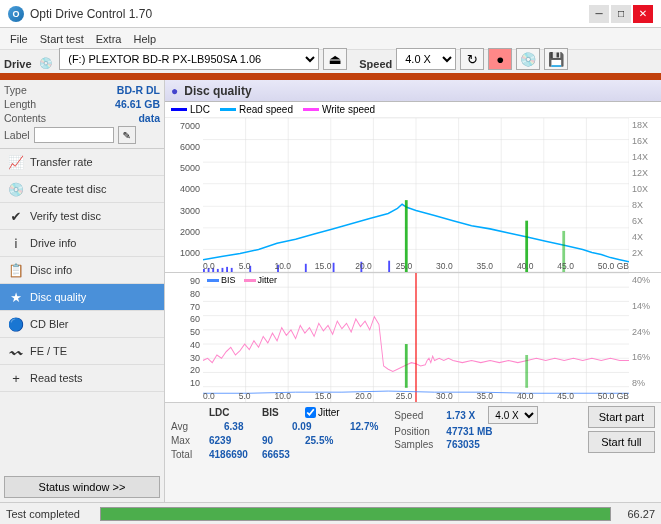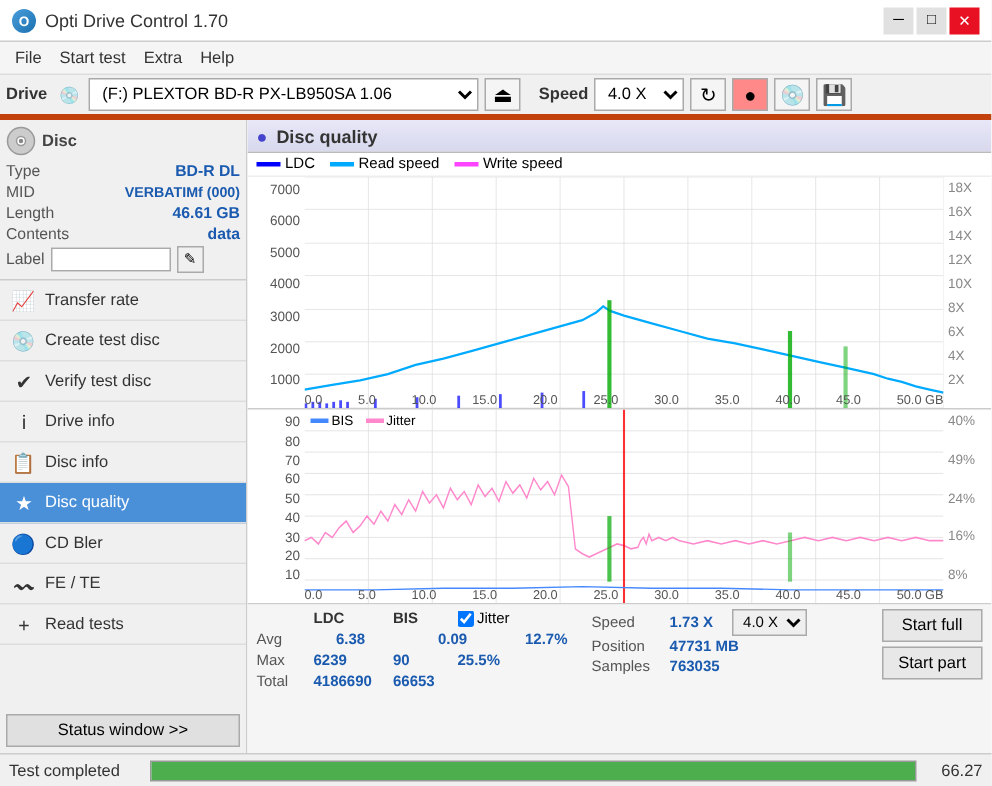--- a/index.html
+++ b/index.html
@@ -12,21 +12,21 @@
     .title-text { font-size: 12px; color: #333; }
     .title-controls { display: flex; gap: 2px; }
     .title-btn { width: 20px; height: 18px; border: none; background: #e1e1e1; cursor: pointer; font-size: 10px; display: flex; align-items: center; justify-content: center; }
     .title-btn.close { background: #e81123; color: white; }
     
     
     .menu-bar { background: #f5f5f5; display: flex; align-items: center; padding: 2px 4px; border-bottom: 1px solid #ddd; height: 22px; gap: 0; }
     .menu-item { font-size: 11px; color: #333; padding: 2px 6px; cursor: pointer; }
     
     
-    .drive-toolbar { background: #f0f0f0; border-bottom: 4px solid #c2410c; padding: 3px 4px; display: flex; align-items: center; gap: 4px; height: 30px; }
+    .drive-toolbar { background: #f0f0f0; border-bottom: 7px solid #c2410c; padding: 3px 4px; display: flex; align-items: flex-end; gap: 4px; height: 30px; }
     .drive-label { font-size: 11px; font-weight: bold; color: #333; margin-right: 4px; }
     .drive-select { height: 22px; border: 1px solid #aaa; background: white; font-size: 11px; padding: 0 4px; flex: 1; max-width: 260px; }
     .eject-btn { width: 24px; height: 22px; border: 1px solid #aaa; background: #f5f5f5; cursor: pointer; display: flex; align-items: center; justify-content: center; font-size: 14px; }
     .speed-label { font-size: 11px; font-weight: bold; color: #333; margin-left: 8px; }
     .speed-select { height: 22px; border: 1px solid #aaa; background: white; font-size: 11px; padding: 0 4px; width: 60px; }
     .toolbar-icon-btn { width: 24px; height: 22px; border: 1px solid #aaa; background: #f5f5f5; cursor: pointer; display: flex; align-items: center; justify-content: center; }
     
     
     .main { display: flex; flex: 1; height: calc(524px - 28px - 22px - 30px - 22px); }
     
@@ -114,35 +114,23 @@
   <button class="toolbar-icon-btn" style="background:#ff8888;">●</button>
   <button class="toolbar-icon-btn">💿</button>
   <button class="toolbar-icon-btn">💾</button>
 </div>
 
 <div class="main">
 
   <div class="sidebar">
 
     <div class="disc-panel">
-      <div class="disc-header">
-        <svg class="disc-icon" viewBox="0 0 20 20">
-          <circle cx="10" cy="10" r="9" fill="#ccc" stroke="#999" stroke-width="1"></circle>
-          <circle cx="10" cy="10" r="3" fill="white" stroke="#999" stroke-width="1"></circle>
-          <circle cx="10" cy="10" r="1.5" fill="#888"></circle>
-        </svg>
-        <span class="disc-title">Disc</span>
-      </div>
       <div class="disc-row">
         <span class="disc-row-label">Type</span>
         <span class="disc-row-value">BD-R DL</span>
-      </div>
-      <div class="disc-row">
-        <span class="disc-row-label">MID</span>
-        <span class="disc-row-value" style="font-size:9.5px;">VERBATIMf (000)</span>
       </div>
       <div class="disc-row">
         <span class="disc-row-label">Length</span>
         <span class="disc-row-value">46.61 GB</span>
       </div>
       <div class="disc-row">
         <span class="disc-row-label">Contents</span>
         <span class="disc-row-value">data</span>
       </div>
       <div class="label-row">
@@ -370,21 +358,21 @@
           </div>
           <div style="display:flex; align-items:center; gap:2px;">
             <span style="display:inline-block; width:12px; height:3px; background:#ff88cc;"></span>
             <span>Jitter</span>
           </div>
         </div>
       </div>
 
       <div style="width:32px; display:flex; flex-direction:column; justify-content:space-between; align-items:flex-start; padding:2px 0 14px 3px; font-size:9px; color:#888;">
         <span>40%</span>
-        <span>49%</span>
+        <span>14%</span>
         <span>24%</span>
         <span>16%</span>
         <span>8%</span>
       </div>
     </div>
 
     <div style="background:#f5f5f5; padding:3px 6px; display:flex; gap:6px; align-items:flex-start; flex:1;">
 
       <div style="display:flex; flex-direction:column; gap:1px; font-size:10px; min-width:180px;">
         <div style="display:flex; gap:8px; padding:1px 0;">
@@ -429,22 +417,22 @@
         </div>
         <div style="display:flex; gap:4px;">
           <span style="color:#555; min-width:48px;">Samples</span>
           <span style="color:#1a5aaf; font-weight:bold;">763035</span>
         </div>
       </div>
 
       <div style="flex:1;"></div>
 
       <div style="display:flex; flex-direction:column; gap:3px;">
+        <button class="action-btn">Start part</button>
         <button class="action-btn">Start full</button>
-        <button class="action-btn">Start part</button>
       </div>
     </div>
   </div>
 </div>
 
 <div class="status-bar">
   <span class="status-text">Test completed</span>
   <div class="progress-bar-container">
     <div class="progress-bar-fill" style="width: 100%;"></div>
   </div>

